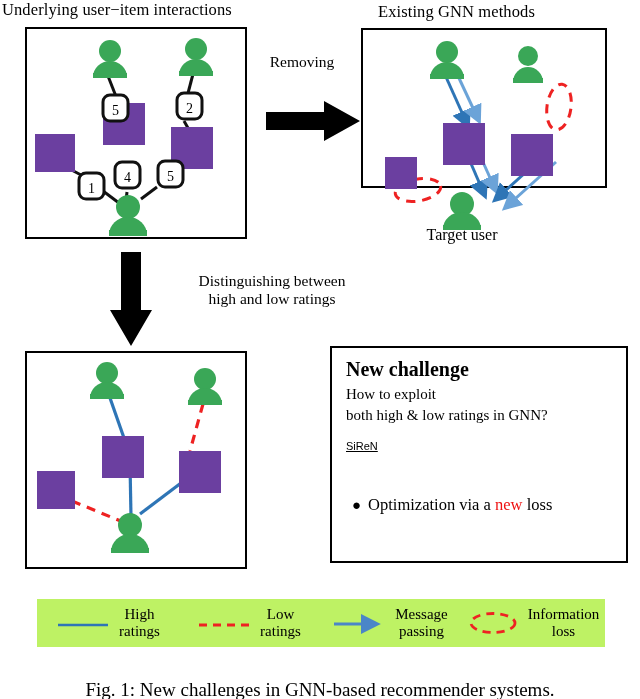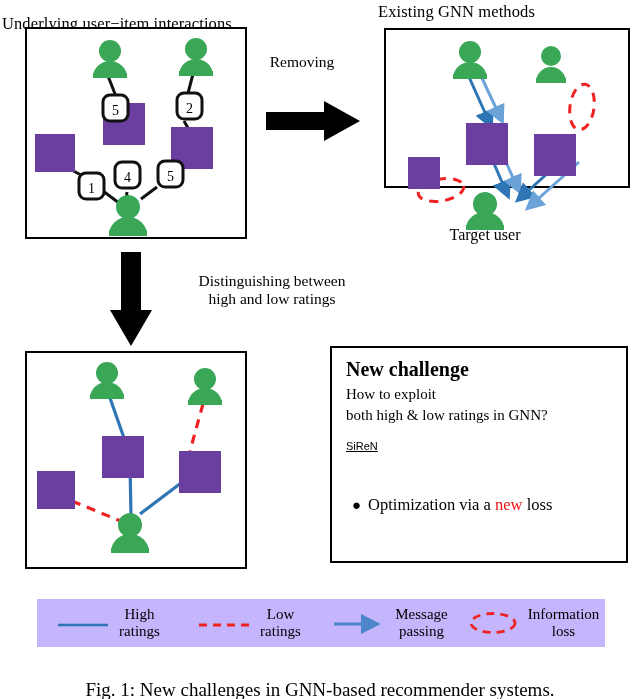--- a/index.html
+++ b/index.html
@@ -69,21 +69,21 @@
     font-size:16.5px;
     line-height:20px;
     white-space:nowrap;
     margin:9px 0 0 6px;
   }
   .nc-bullet .dot{font-size:15px;margin-right:7px;}
   .hl{color:#ee1111;}
 
   
   .legend{
-    background:#c4b5fd;
+    background:#bef264;
     box-sizing:border-box;
     display:flex;
     align-items:center;
   }
   .legend-item{
     display:flex;
     align-items:center;
     justify-content:center;
   }
   .legend-text{
@@ -109,21 +109,21 @@
   .rating-box-txt{
     font-family:"Liberation Serif", serif;
     font-size:14px;
   }
 </style>
 </head>
 <body>
 
 <div class="fig">
 
-  <div class="abs panel-title" style="left:2px;top:16px;">Underlying user−item interactions</div>
+  <div class="abs panel-title" style="left:2px;top:2px;">Underlying user−item interactions</div>
 
   <div class="abs panel-box" style="left:25px;top:27px;width:222px;height:212px;">
     <svg width="218" height="208" viewBox="0 0 218 208">
 
       <g stroke="#111" stroke-width="3" fill="none">
         <line x1="81" y1="47" x2="90" y2="70"></line>
         <line x1="88" y1="90" x2="96" y2="104"></line>
         <line x1="103" y1="145" x2="99" y2="133"></line>
         <line x1="99" y1="172" x2="100" y2="163"></line>
         <line x1="166" y1="45" x2="160" y2="68"></line>
@@ -179,21 +179,21 @@
 
   <div class="abs arrow-label" style="left:246px;top:53px;width:112px;">
     <div>Removing</div>
   </div>
   <svg class="abs" style="left:266px;top:100px;" width="96" height="44">
     <polygon points="0,12 58,12 58,1 94,21 58,41 58,30 0,30" fill="#000"></polygon>
   </svg>
 
   <div class="abs panel-title" style="left:378px;top:4px;">Existing GNN methods</div>
 
-  <div class="abs panel-box" style="left:384px;top:28px;width:246px;height:160px;text-decoration:underline;">
+  <div class="abs panel-box" style="left:361px;top:28px;width:246px;height:160px;text-decoration:underline;">
     <svg width="242" height="212" viewBox="0 0 242 212">
       <defs>
         <marker id="mpArrow" markerWidth="7" markerHeight="7" refX="5.2" refY="3.3" orient="auto">
           <path d="M0,0 L6.6,3.3 L0,6.6 z" fill="#2e75b6"></path>
         </marker>
         <marker id="mpArrowLt" markerWidth="7" markerHeight="7" refX="5.2" refY="3.3" orient="auto">
           <path d="M0,0 L6.6,3.3 L0,6.6 z" fill="#6ba3d8"></path>
         </marker>
         <marker id="lossArrow" markerWidth="7" markerHeight="7" refX="5" refY="3.2" orient="auto">
           <path d="M0,0 L6.4,3.2 L0,6.4 z" fill="#ee2222"></path>

